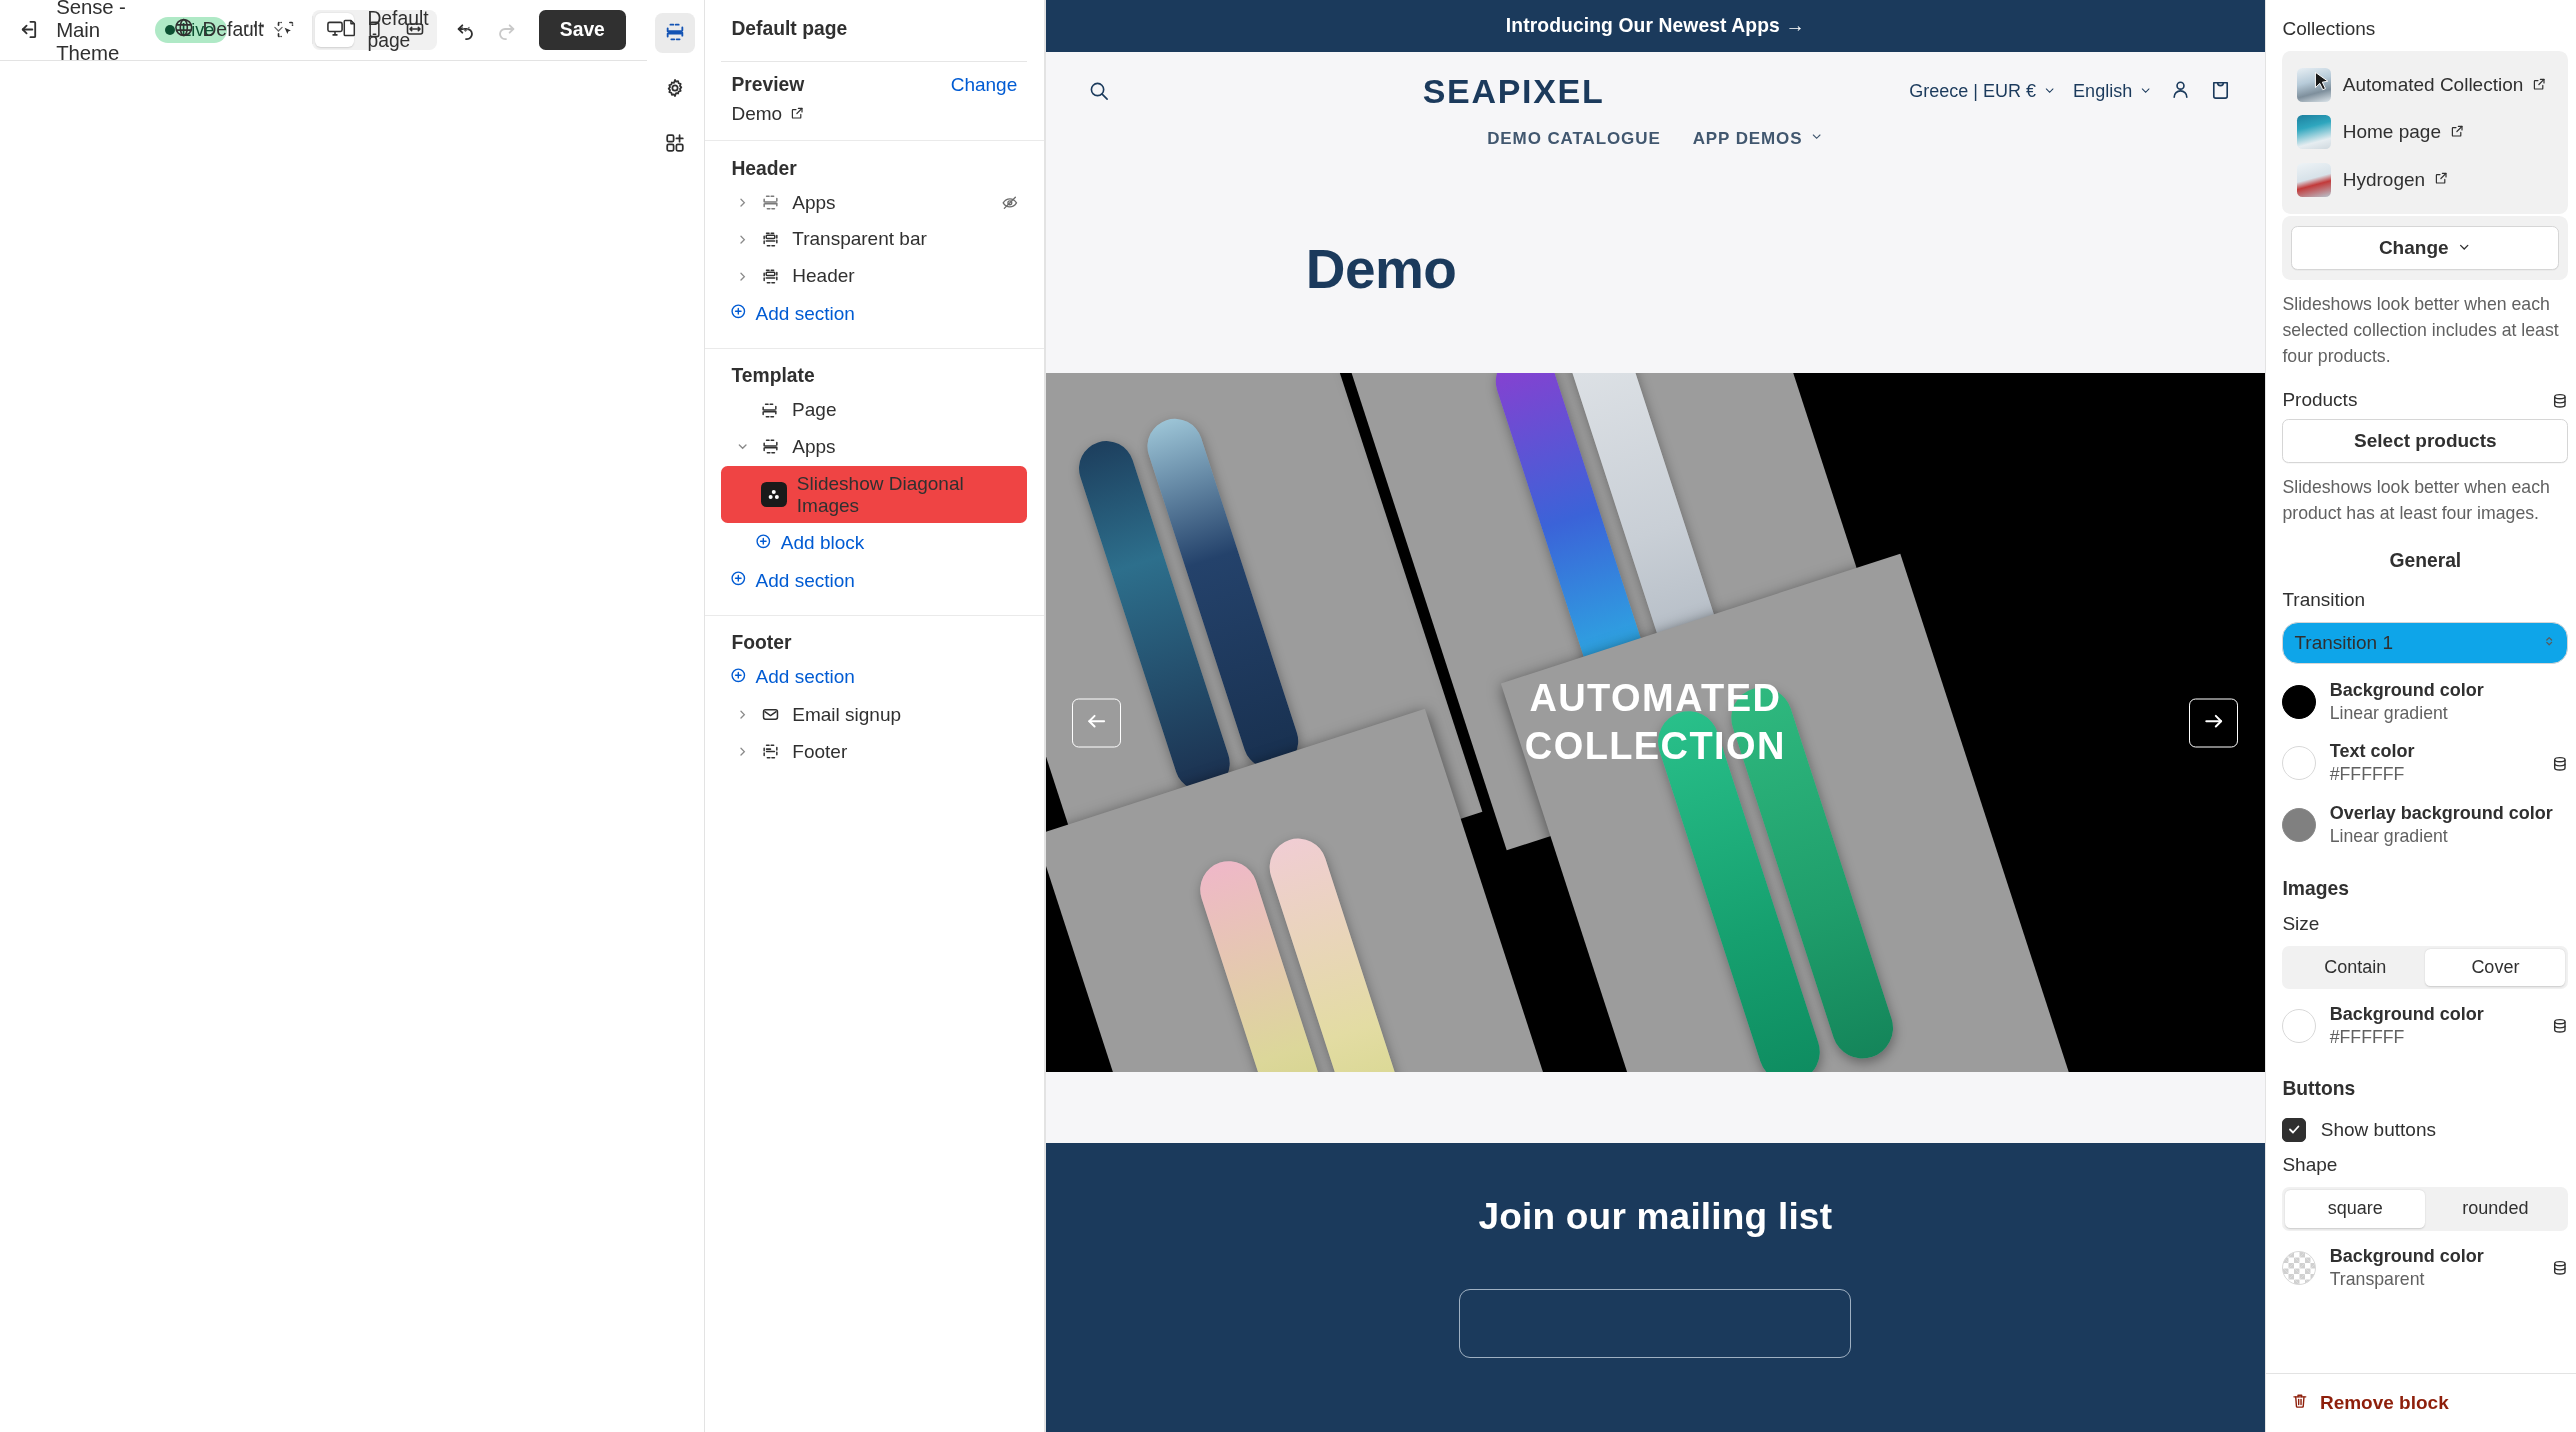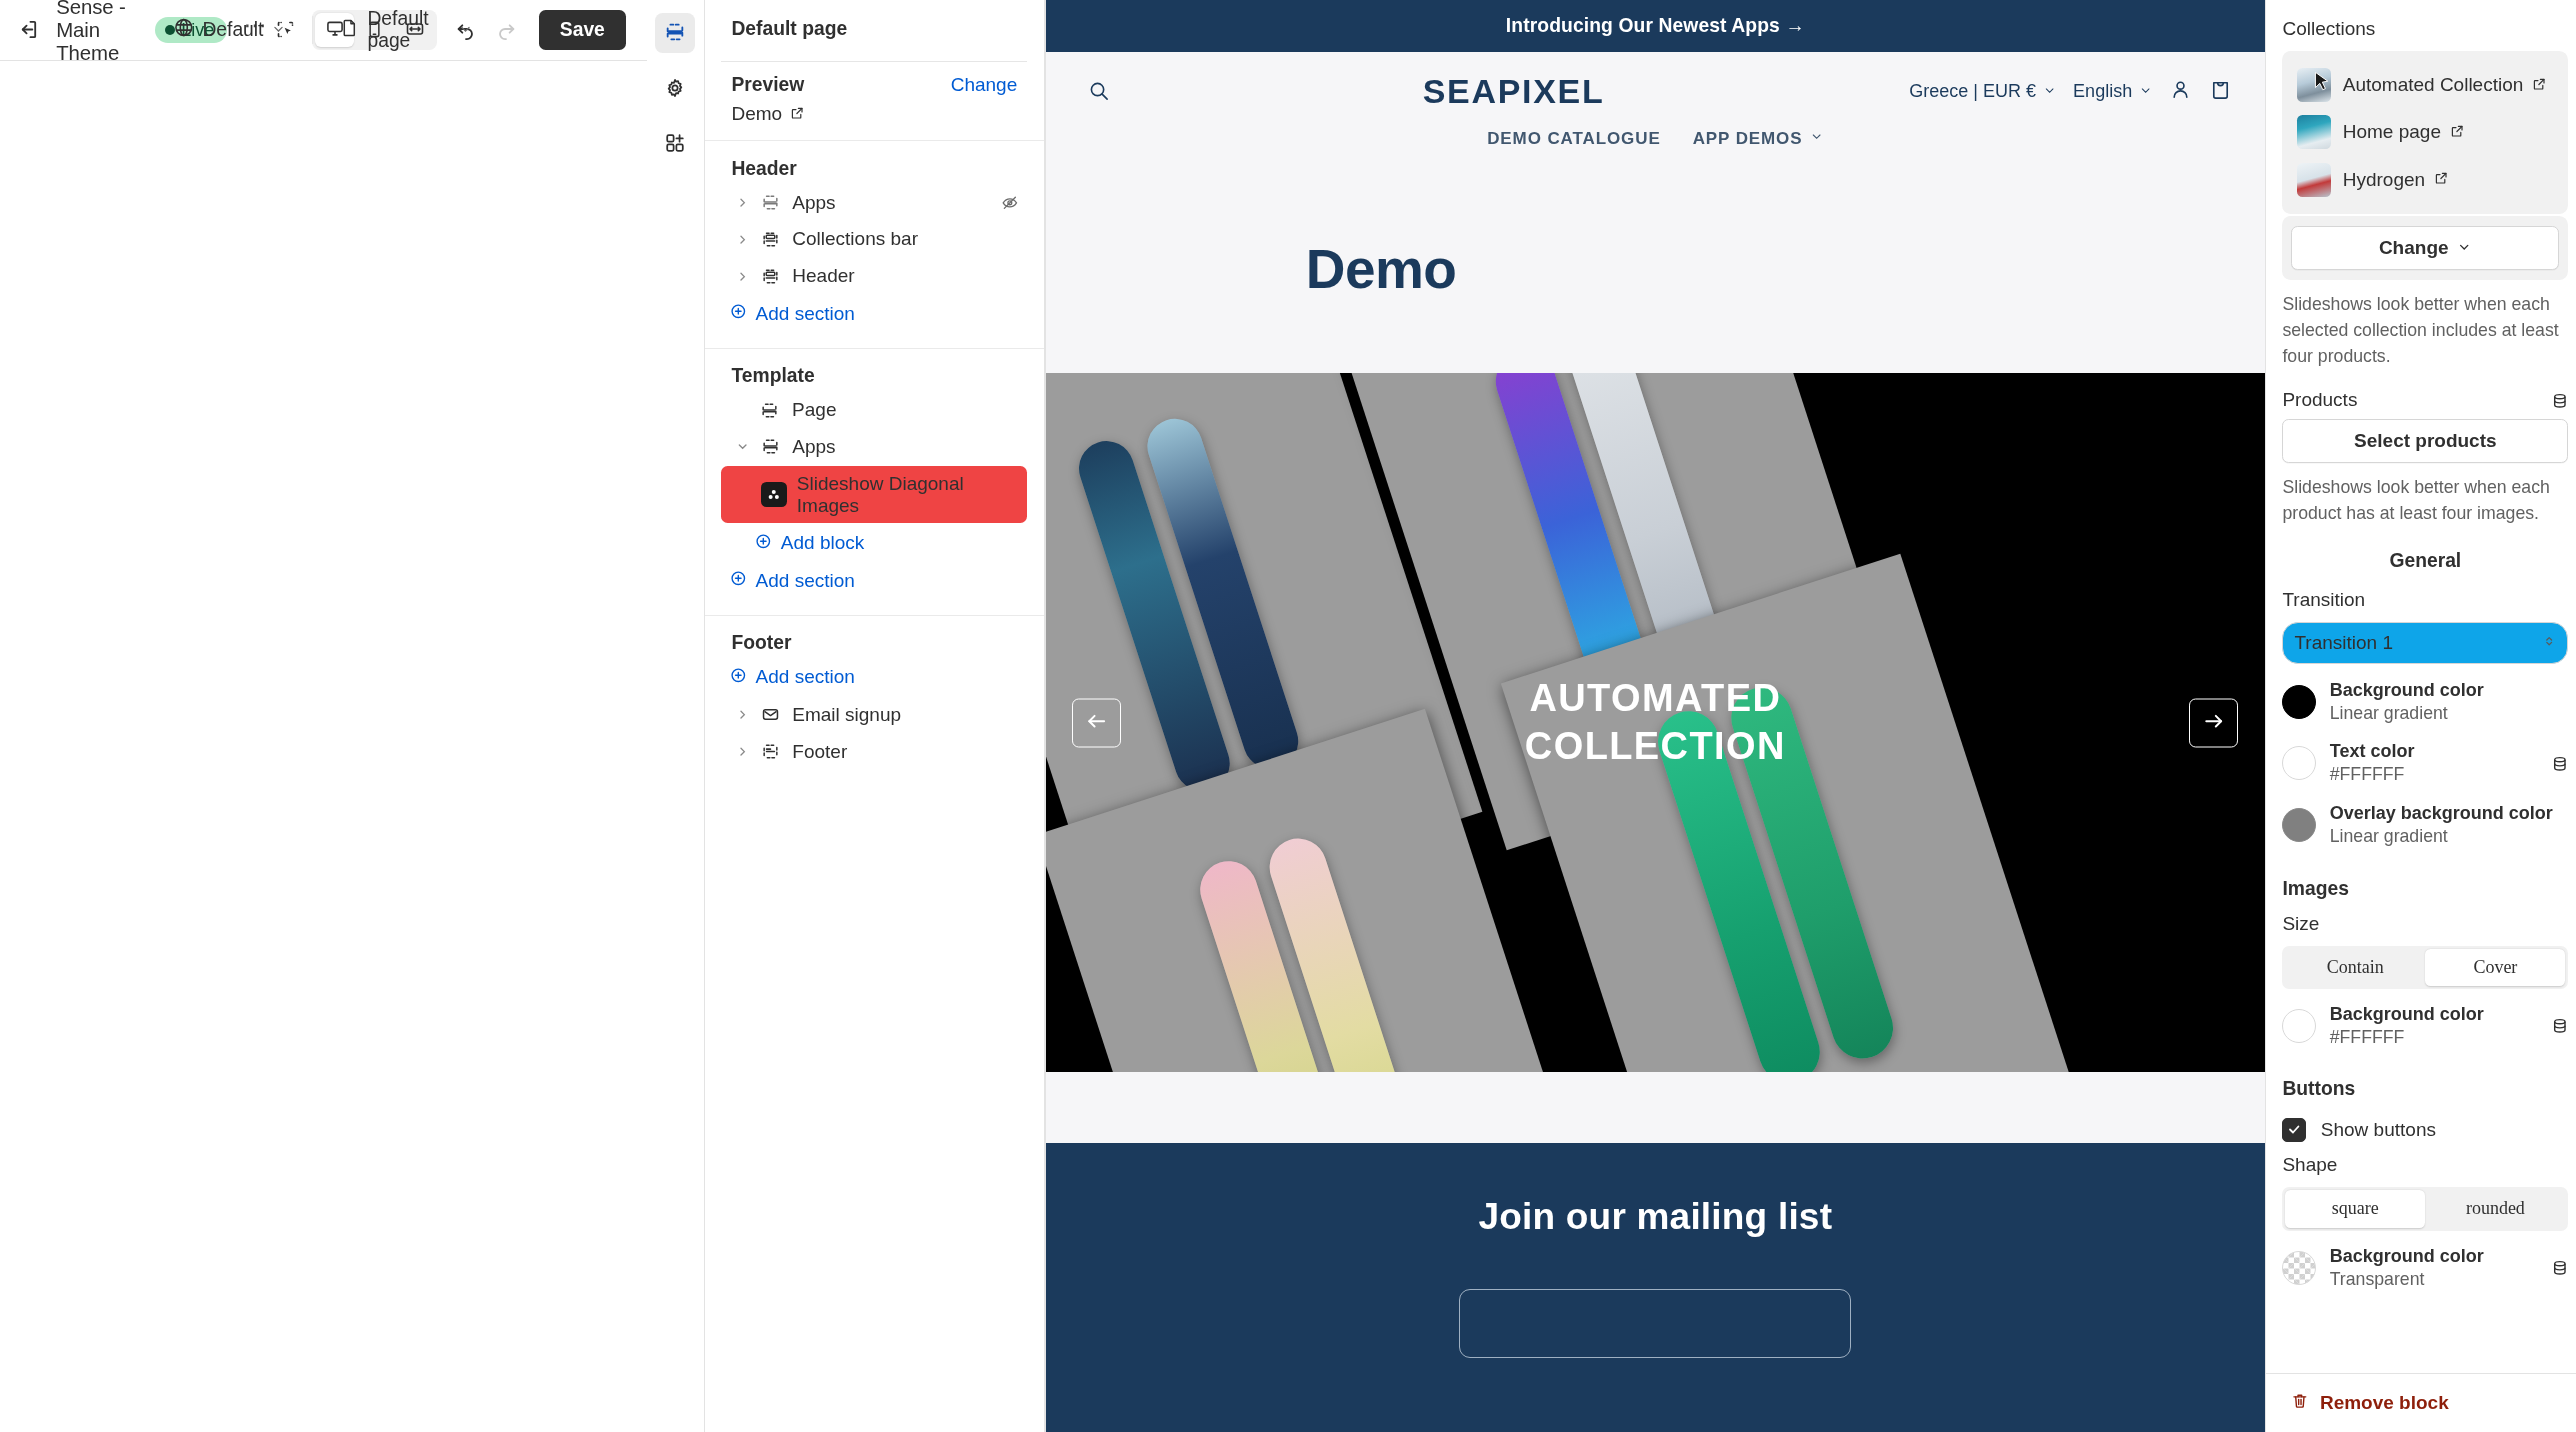--- a/index.html
+++ b/index.html
@@ -266,21 +266,21 @@
     background-position: 0 0, 0 5.5px, 5.5px -5.5px, -5.5px 0px;
     background-color: #ffffff;
   }
   .clabel-main { font-size: 18px; font-weight: 700; color: #303030; line-height: 1.28; }
   .clabel-sub { font-size: 17.7px; color: #616161; line-height: 1.3; }
   .segment {
     display: flex; background: #f1f1f1; border-radius: 7.2px; padding: 2.8px; margin-top: 2.2px;
   }
   .seg {
     flex: 1; text-align: center; padding: 8.3px 0; font-size: 18px; color: #303030;
-    border-radius: 5.5px; cursor: pointer; font-family: Liberation Serif, serif;
+    border-radius: 5.5px; cursor: pointer;
   }
   .seg.active { background: #ffffff; box-shadow: 0 0.6px 1.7px rgba(0,0,0,.16); }
   .check-row { display: flex; align-items: center; gap: 14.4px; padding: 7.7px 0; cursor: pointer; font-size: 19px; color: #303030; }
   .cbox {
     width: 24px; height: 24px; border-radius: 5px; flex: 0 0 24px;
     border: 1.7px solid #8a8a8a; background: #fff;
     display: flex; align-items: center; justify-content: center;
   }
   .cbox.checked { background: #303030; border-color: #303030; }
   .set-footer {
@@ -494,21 +494,21 @@
                 <path d="M9 6l6 6-6 6"></path>
               </svg>
           </span>
           <span class="sb-ic">
             <svg width="19" height="19" viewBox="0 0 24 24" fill="none" stroke="#303030" stroke-width="1.9" stroke-linecap="round">
               <path d="M7 4h10M20 7v10M17 20H7M4 17V7" stroke-dasharray="3.2 2.6"></path>
                 <rect x="6.6" y="6.6" width="10.8" height="4" rx="1"></rect>
                 <path d="M6.6 14h10.8"></path>
             </svg>
           </span>
-          <span>Collections bar</span>
+          <span>Transparent bar</span>
         </div>
         <div class="sb-item">
           <span class="sb-caret">
             <svg width="13.3" height="13.3" viewBox="0 0 24 24" fill="none" stroke="#8a8a8a" stroke-width="2.4" stroke-linecap="round">
                 <path d="M9 6l6 6-6 6"></path>
               </svg>
           </span>
           <span class="sb-ic">
             <svg width="19" height="19" viewBox="0 0 24 24" fill="none" stroke="#303030" stroke-width="1.9" stroke-linecap="round">
               <path d="M7 4h10M20 7v10M17 20H7M4 17V7" stroke-dasharray="3.2 2.6"></path>

